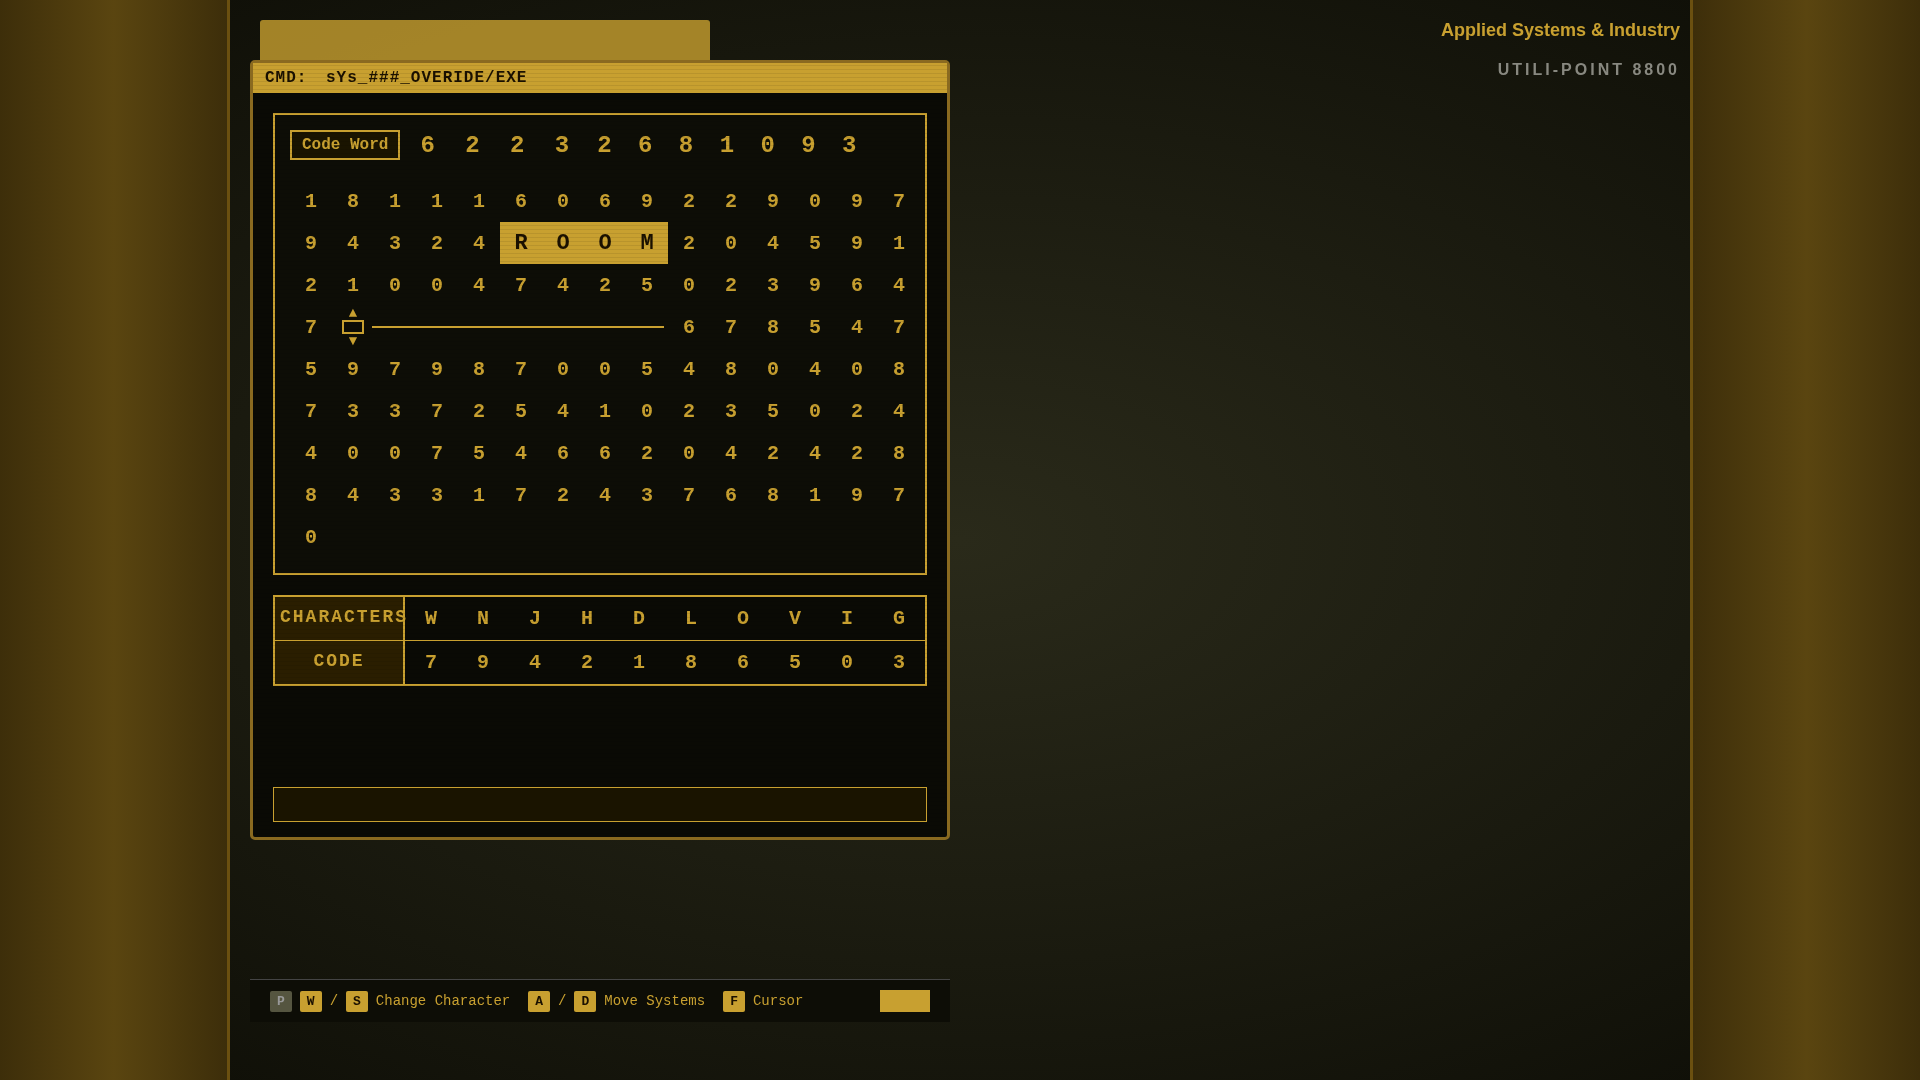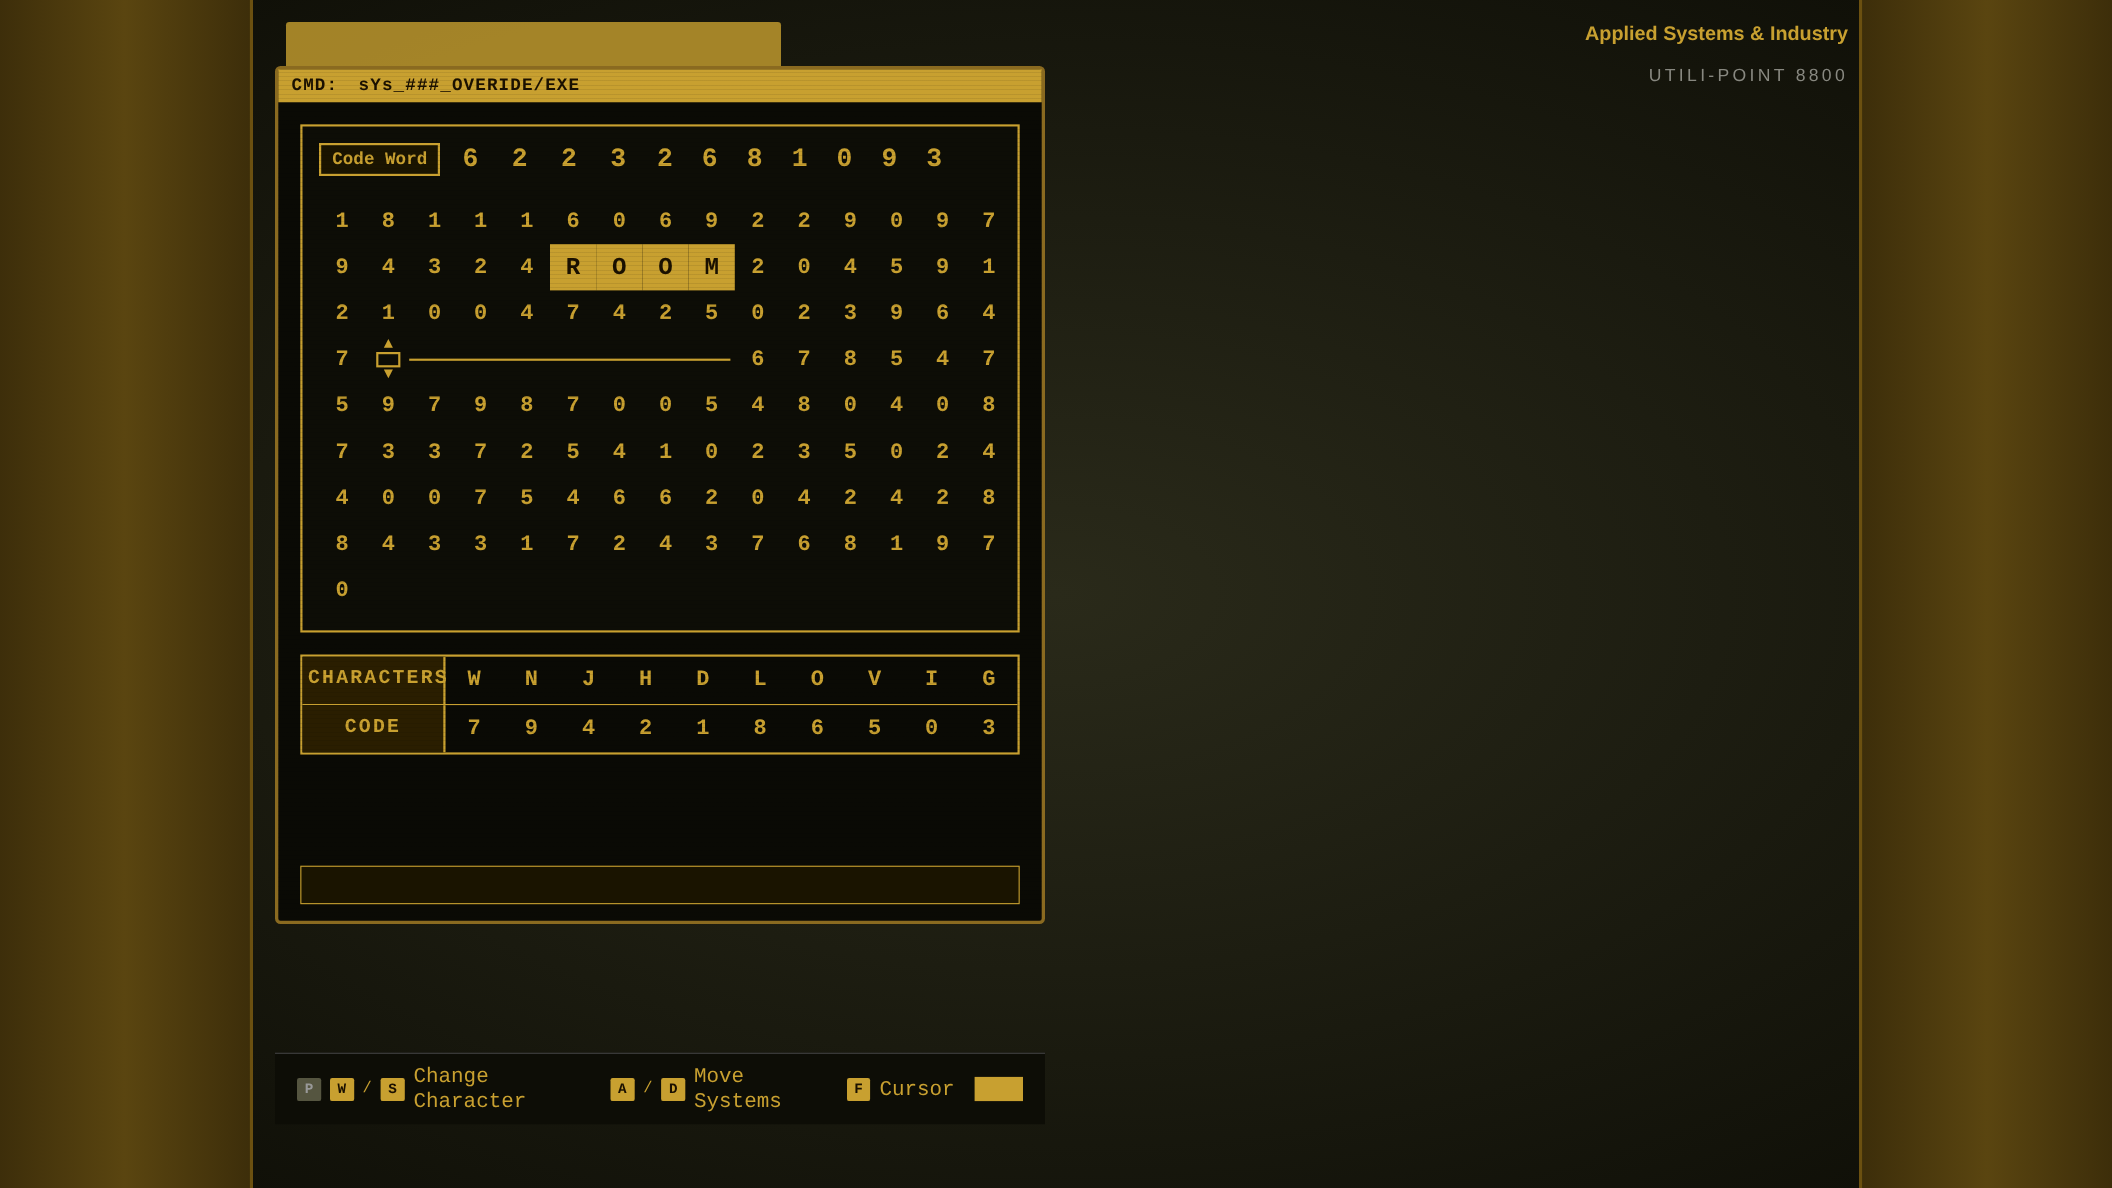--- a/index.html
+++ b/index.html
@@ -79,20 +79,21 @@
       margin-left: -5px;
       margin-bottom: 20px;
     }
 
     .asi-subtitle {
       color: #888880;
       font-size: 16px;
       font-family: Arial, sans-serif;
       letter-spacing: 3px;
       text-align: right;
+      font-weight: bold;
     }
 
     
     .terminal {
       position: absolute;
       left: 250px;
       top: 60px;
       width: 700px;
       height: 780px;
       background: #0a0a05;
@@ -219,21 +220,21 @@
       color: #1a1000;
       font-size: 13px;
       font-weight: bold;
       padding: 3px 7px;
       border-radius: 2px;
       font-family: 'Courier New', monospace;
     }
 
     .key-label {
       color: #c8a030;
-      font-size: 19px;
+      font-size: 14px;
       margin-right: 10px;
     }
 
     
     .scanlines {
       position: absolute;
       inset: 0;
       pointer-events: none;
       background: repeating-linear-gradient(
         0deg,

